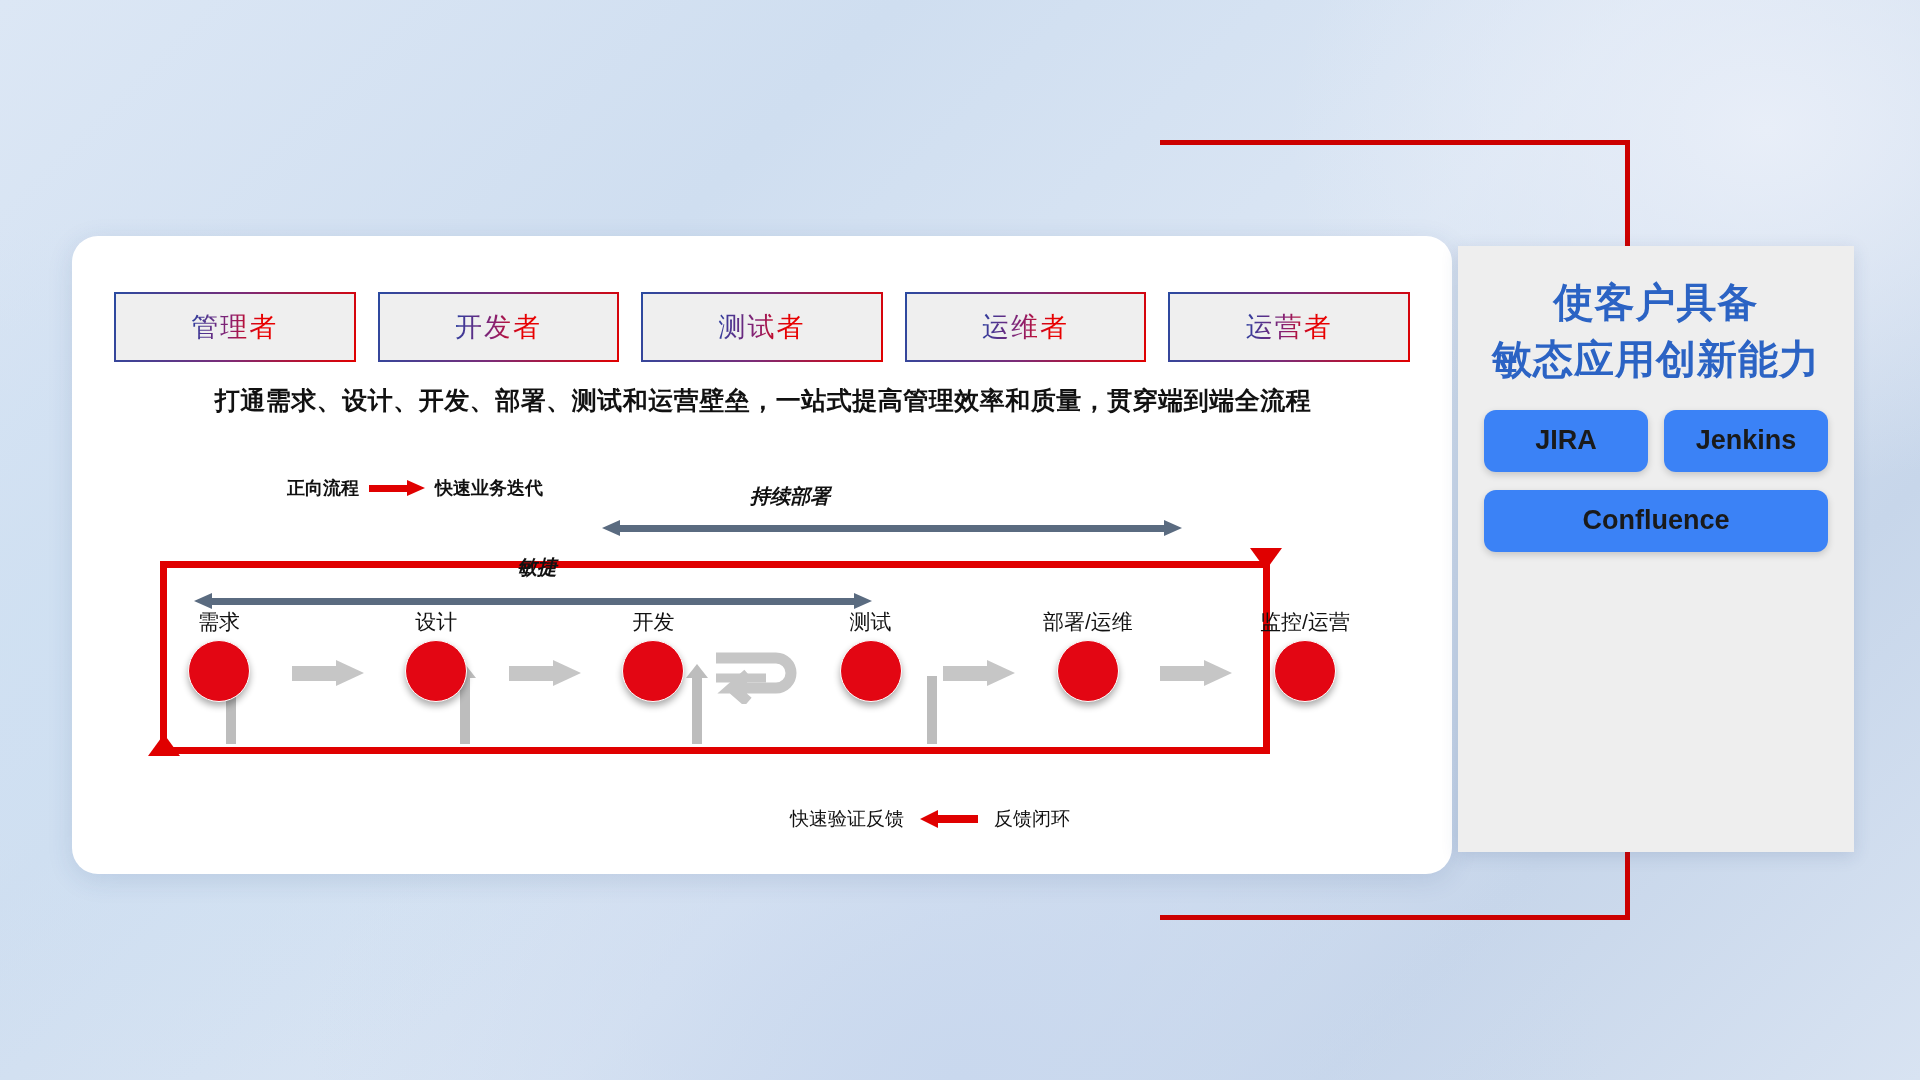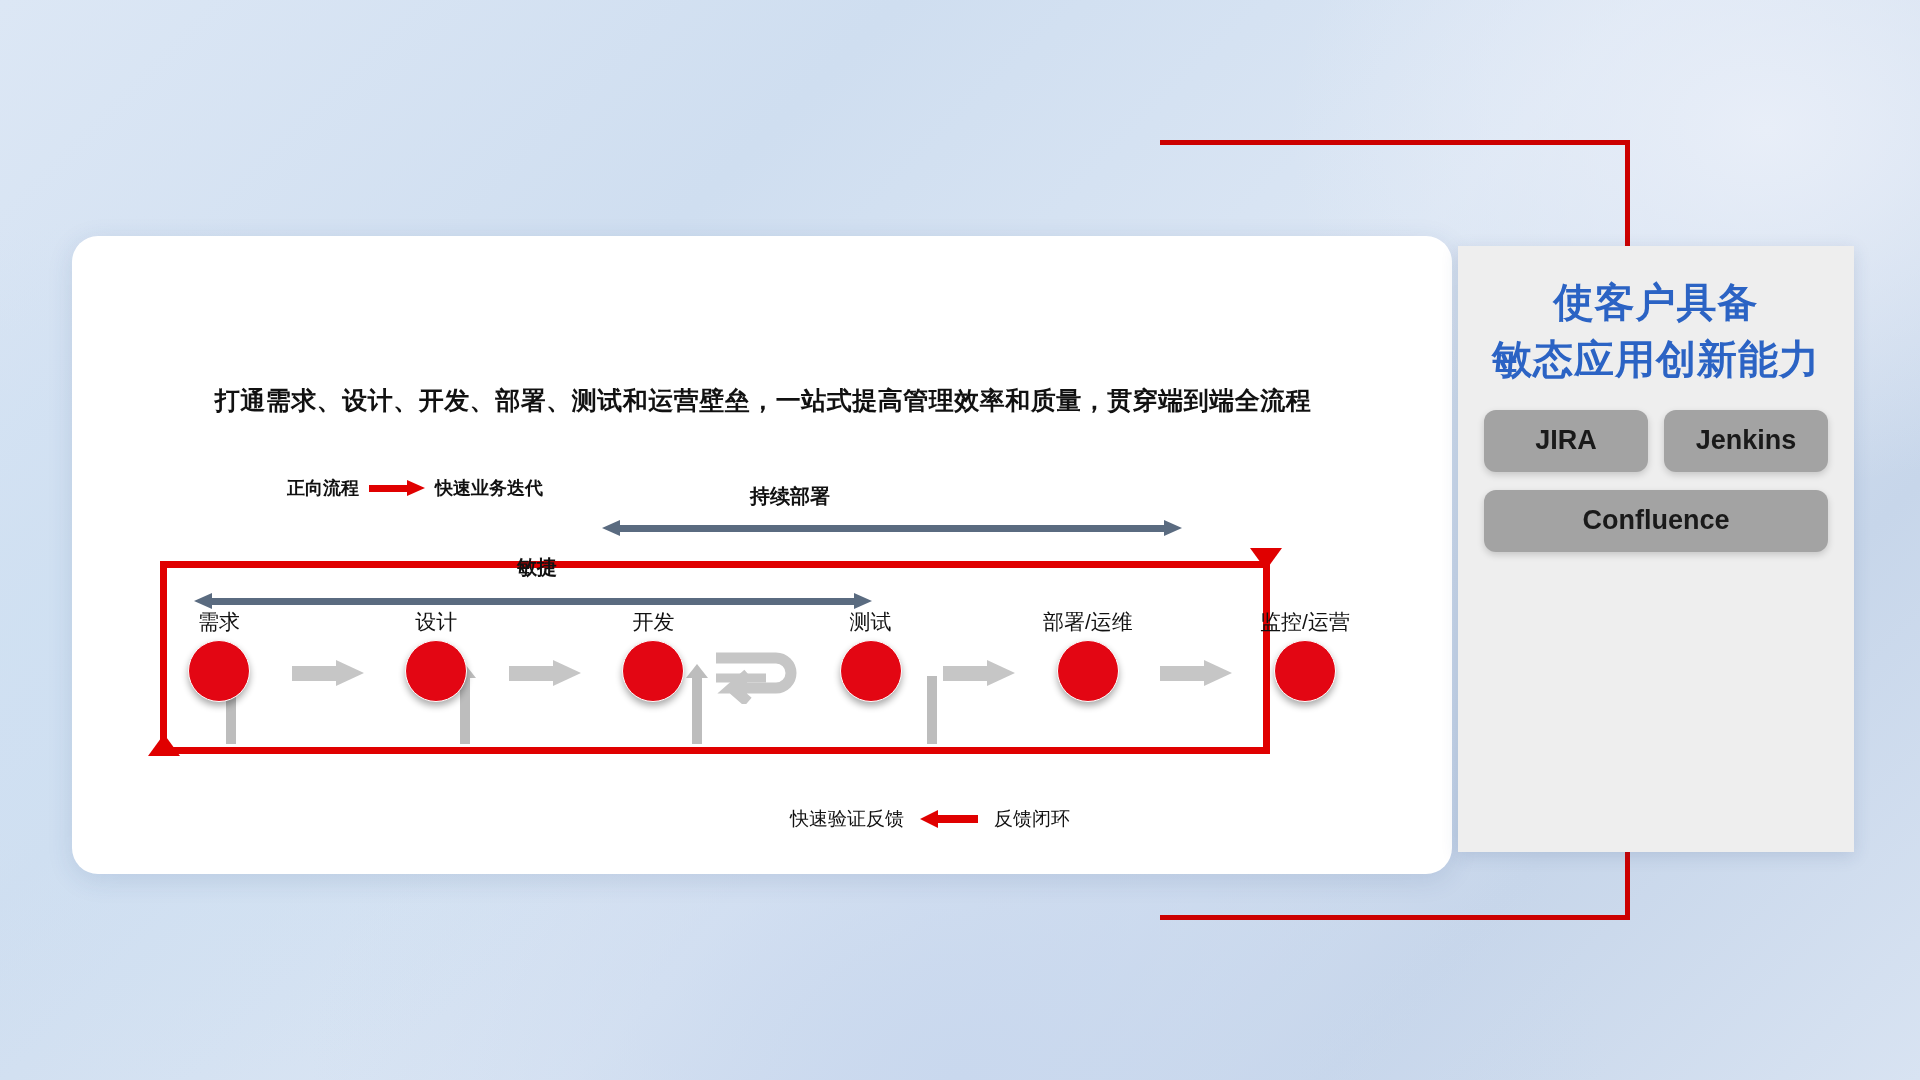--- a/index.html
+++ b/index.html
@@ -102,21 +102,21 @@
   .dbl-arrow .head-l, .dbl-arrow .head-r {
     position:absolute; top:-1px; width:0; height:0;
     border-top: 8px solid transparent;
     border-bottom: 8px solid transparent;
   }
   .dbl-arrow .head-l { left:0;  border-right: 18px solid #5a6b80; }
   .dbl-arrow .head-r { right:0; border-left: 18px solid #5a6b80; }
 
   .lbl-over {
     position: absolute; font-size: 20px; font-weight: bold; color:#111;
-    white-space: nowrap; transform: translateX(-50%);
+    white-space: nowrap; transform: translateX(-50%); font-style: italic;
   }
 
   
   .loop {
     position:absolute;
     left: 88px; top: 325px;
     width: 1110px; height: 193px;
     border: 7px solid #e00000;
     border-right: none;
     z-index: 4;
@@ -227,37 +227,54 @@
     font-size: 40px; font-weight: bold;
     line-height: 1.42;
     letter-spacing: 1px;
   }
   .badges {
     margin-top: 22px;
     display:flex; flex-wrap: wrap; gap: 18px 16px;
     justify-content: space-between;
   }
   .badge {
-    background:#a3a3a3;
+    background:#3b82f6;
     border-radius: 12px;
     height: 62px;
     display:flex; align-items:center; justify-content:center;
     font-size: 27px; font-weight: bold; color:#1a1a1a;
     box-shadow: 0 3px 7px rgba(0,0,0,.17);
     flex: 0 0 calc(50% - 8px);
   }
   .badge.wide { flex: 0 0 100%; }
 </style>
 </head>
 <body>
 
 <div class="red-bracket"></div>
 
 <div class="card">
 
+  <div class="roles">
+    <div class="role-box">
+      <span class="role-label">管理者</span>
+    </div>
+    <div class="role-box">
+      <span class="role-label">开发者</span>
+    </div>
+    <div class="role-box">
+      <span class="role-label">测试者</span>
+    </div>
+    <div class="role-box">
+      <span class="role-label">运维者</span>
+    </div>
+    <div class="role-box">
+      <span class="role-label">运营者</span>
+    </div>
+  </div>
 
   <div class="desc">打通需求、设计、开发、部署、测试和运营壁垒，一站式提高管理效率和质量，贯穿端到端全流程</div>
 
   <div class="legend-fwd">
     <span>正向流程</span>
     <span class="arrow-red-right"></span>
     <span>快速业务迭代</span>
   </div>
 
   <div class="lbl-over" style="left:718px; top:247px;">持续部署</div>

